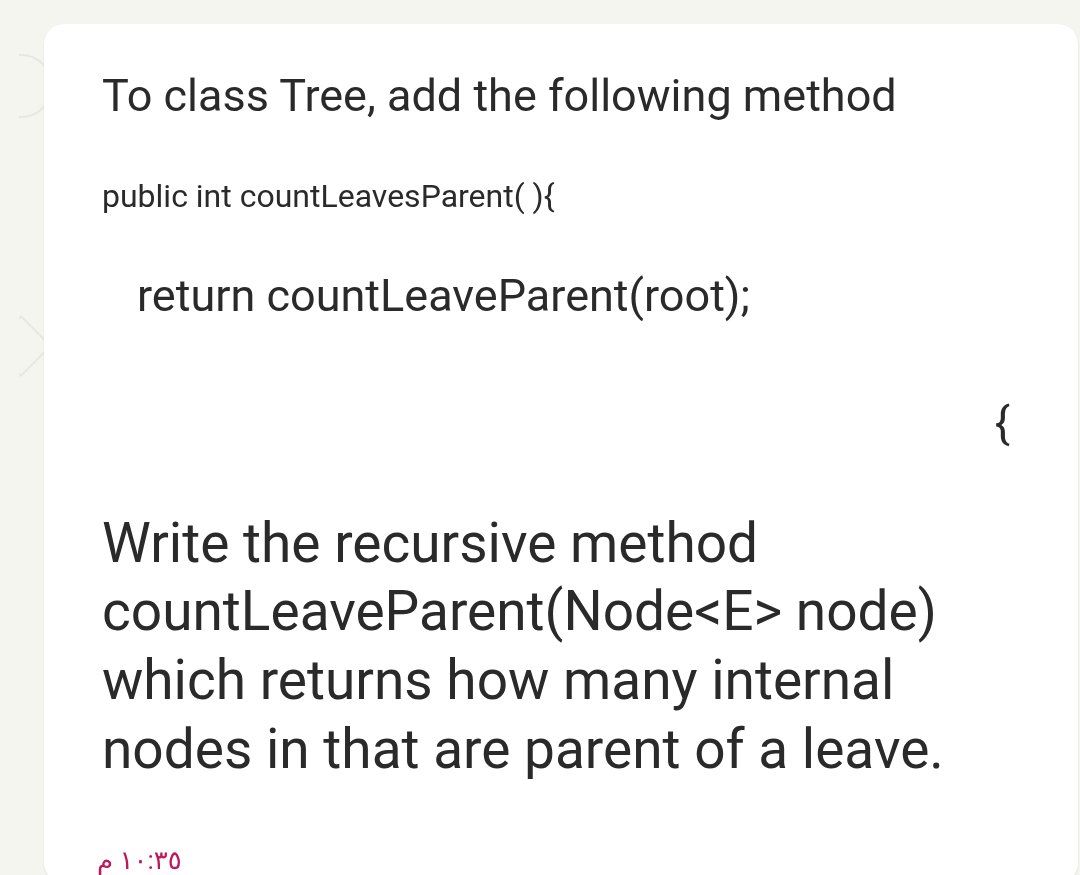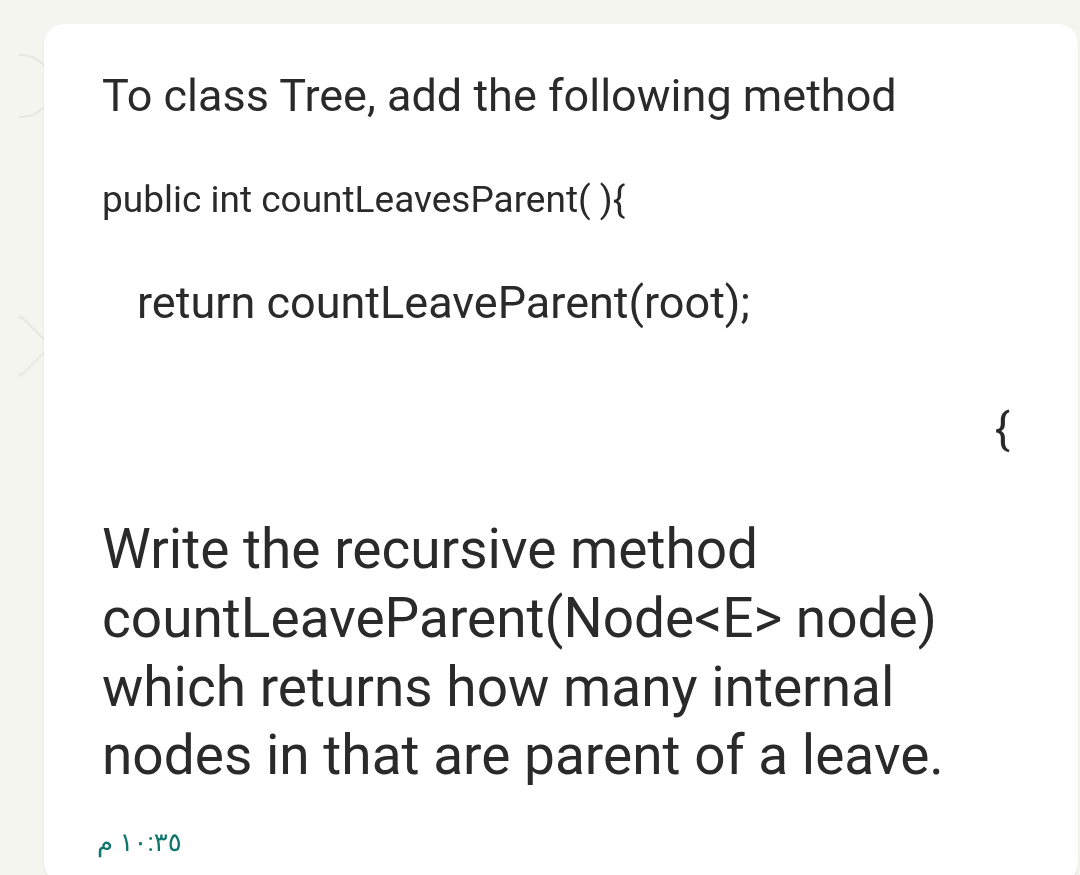--- a/index.html
+++ b/index.html
@@ -27,21 +27,21 @@
       color: #2a2a2a;
       box-shadow: 0 1px 2px rgba(0,0,0,0.1);
     }
     .line1 {
       font-size: 45px;
       line-height: 1.3;
       margin-bottom: 50px;
       color: #2a2a2a;
     }
     .line2 {
-      font-size: 37px;
+      font-size: 32px;
       line-height: 1.3;
       margin-bottom: 50px;
       color: #2a2a2a;
     }
     .line3 {
       font-size: 45px;
       line-height: 1.3;
       padding-left: 35px;
       margin-bottom: 70px;
       color: #2a2a2a;
@@ -53,24 +53,24 @@
       margin-bottom: 60px;
       color: #2a2a2a;
     }
     .para {
       font-size: 55px;
       line-height: 1.25;
       color: #2a2a2a;
     }
     .timestamp {
       position: absolute;
-      bottom: 18px;
+      bottom: 0;
       left: 45px;
       font-size: 26px;
-      color: #0f766e;
+      color: #be185d;
       direction: rtl;
     }
     .bg-deco {
       position: absolute;
       left: -5px;
       top: 0;
       bottom: 0;
       width: 30px;
       opacity: 0.15;
       overflow: hidden;

